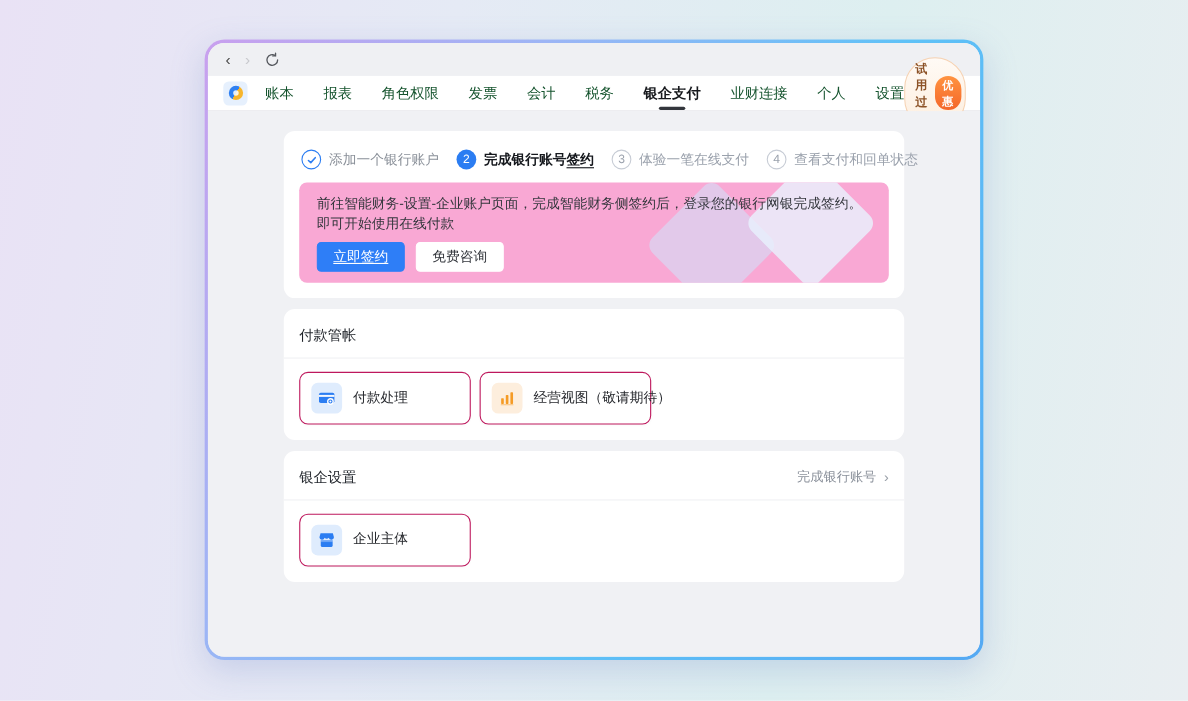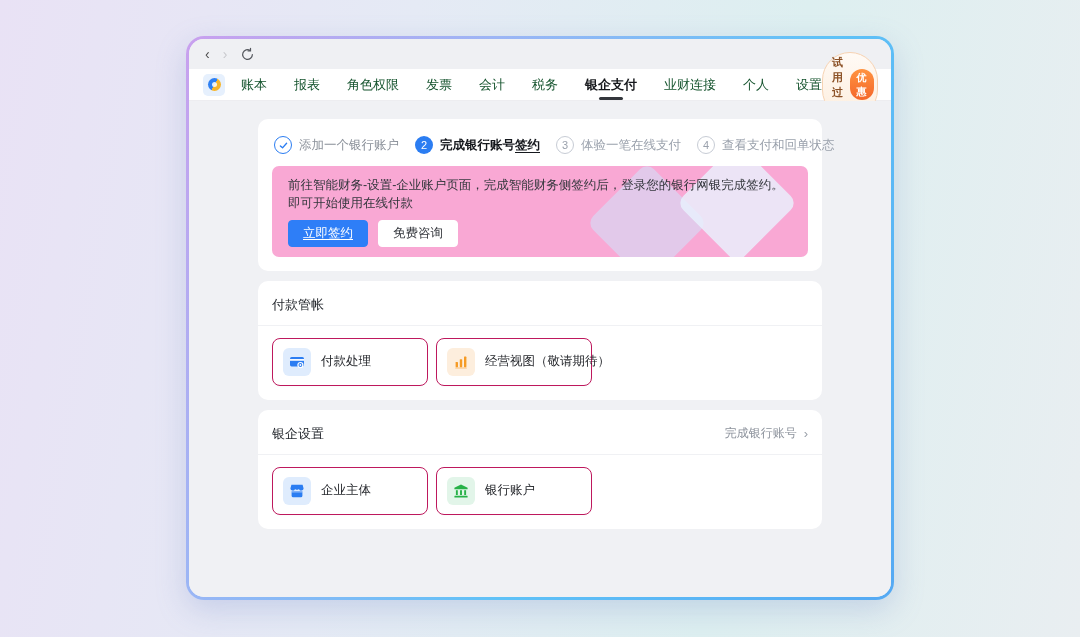--- a/index.html
+++ b/index.html
@@ -248,30 +248,18 @@
             <div class="card">
               <span class="card-icon store">
                 <svg viewBox="0 0 16 16">
                   <path d="M2.4 1.8h11.2l1 3.6a2.4 2.4 0 0 1-4.7.5 2.4 2.4 0 0 1-3.8 0 2.4 2.4 0 0 1-4.7-.5z" fill="#2b7df2"></path>
                   <path d="M2.6 8.2h10.8v4.6a1.5 1.5 0 0 1-1.5 1.5H4.1a1.5 1.5 0 0 1-1.5-1.5z" fill="#2b7df2"></path>
                   <rect x="2.6" y="8.2" width="10.8" height="1.6" fill="#fff" opacity=".3"></rect>
                 </svg>
               </span>
               <span class="card-label">企业主体</span>
             </div>
-            <div class="card">
-              <span class="card-icon bank">
-                <svg viewBox="0 0 16 16">
-                  <path d="M8 1.4 14.6 4.8v1.5H1.4V4.8z" fill="#27b148"></path>
-                  <rect x="2.9" y="7.2" width="1.9" height="4.8" fill="#27b148"></rect>
-                  <rect x="7.05" y="7.2" width="1.9" height="4.8" fill="#27b148"></rect>
-                  <rect x="11.2" y="7.2" width="1.9" height="4.8" fill="#27b148"></rect>
-                  <rect x="1.4" y="12.8" width="13.2" height="1.7" rx=".5" fill="#27b148"></rect>
-                </svg>
-              </span>
-              <span class="card-label">银行账户</span>
-            </div>
           </div>
       </div>
 
     </div>
   </div>
 </div>
 
 </body></html>

